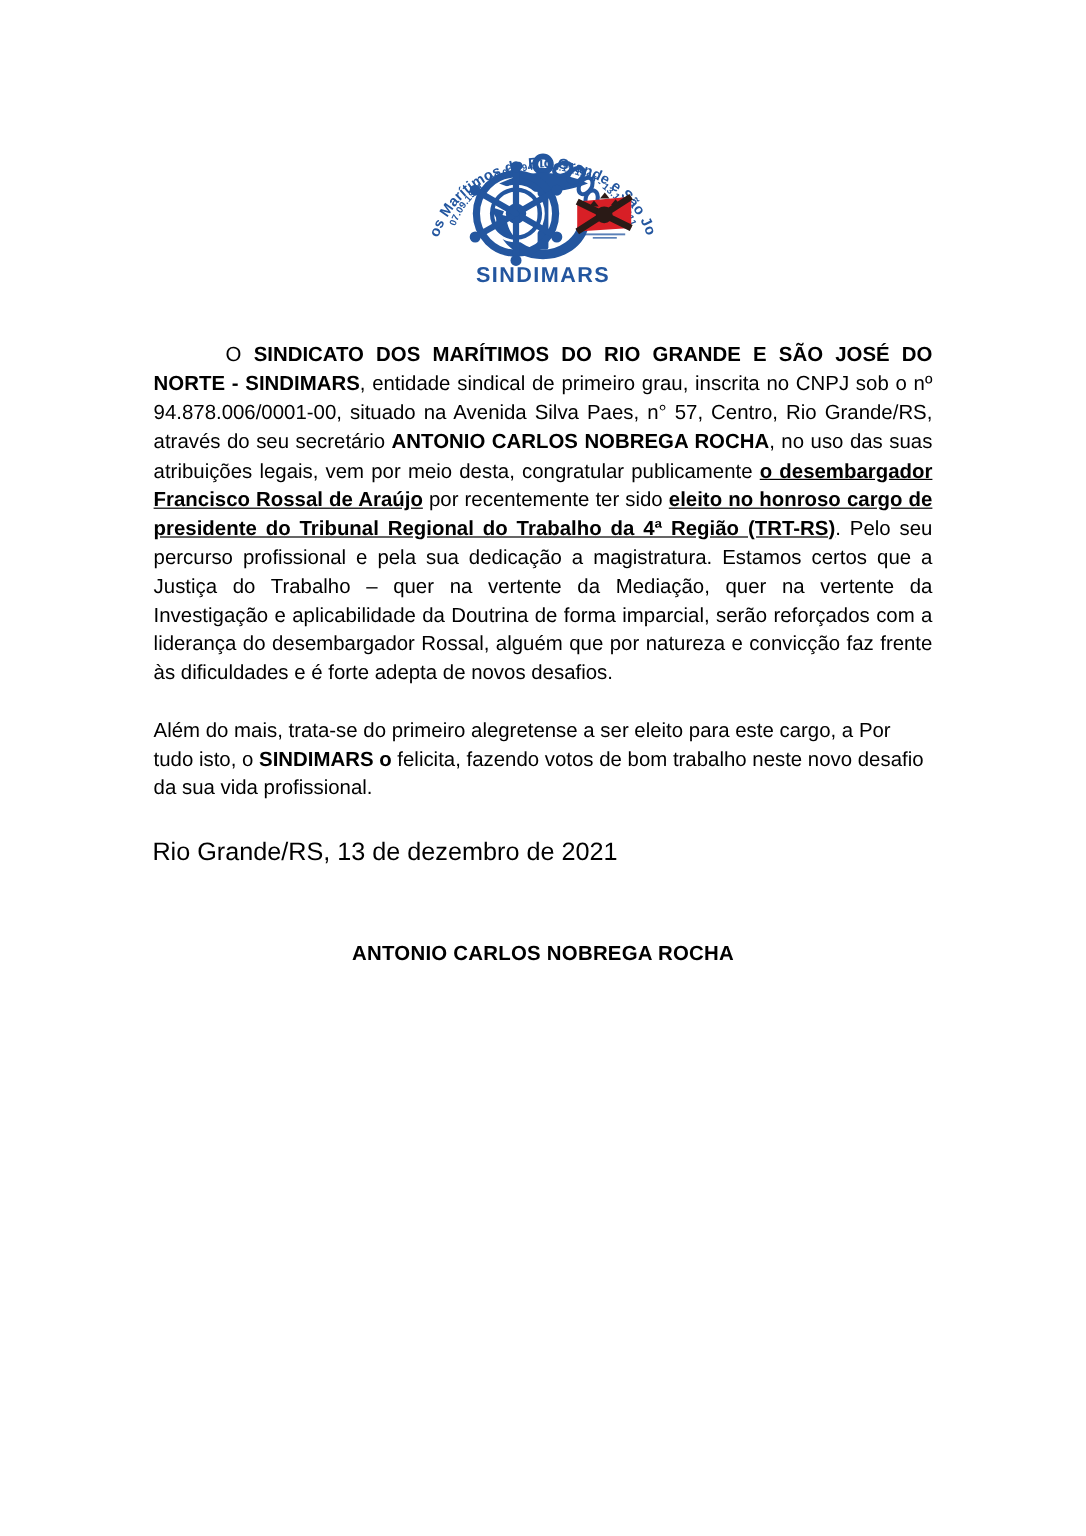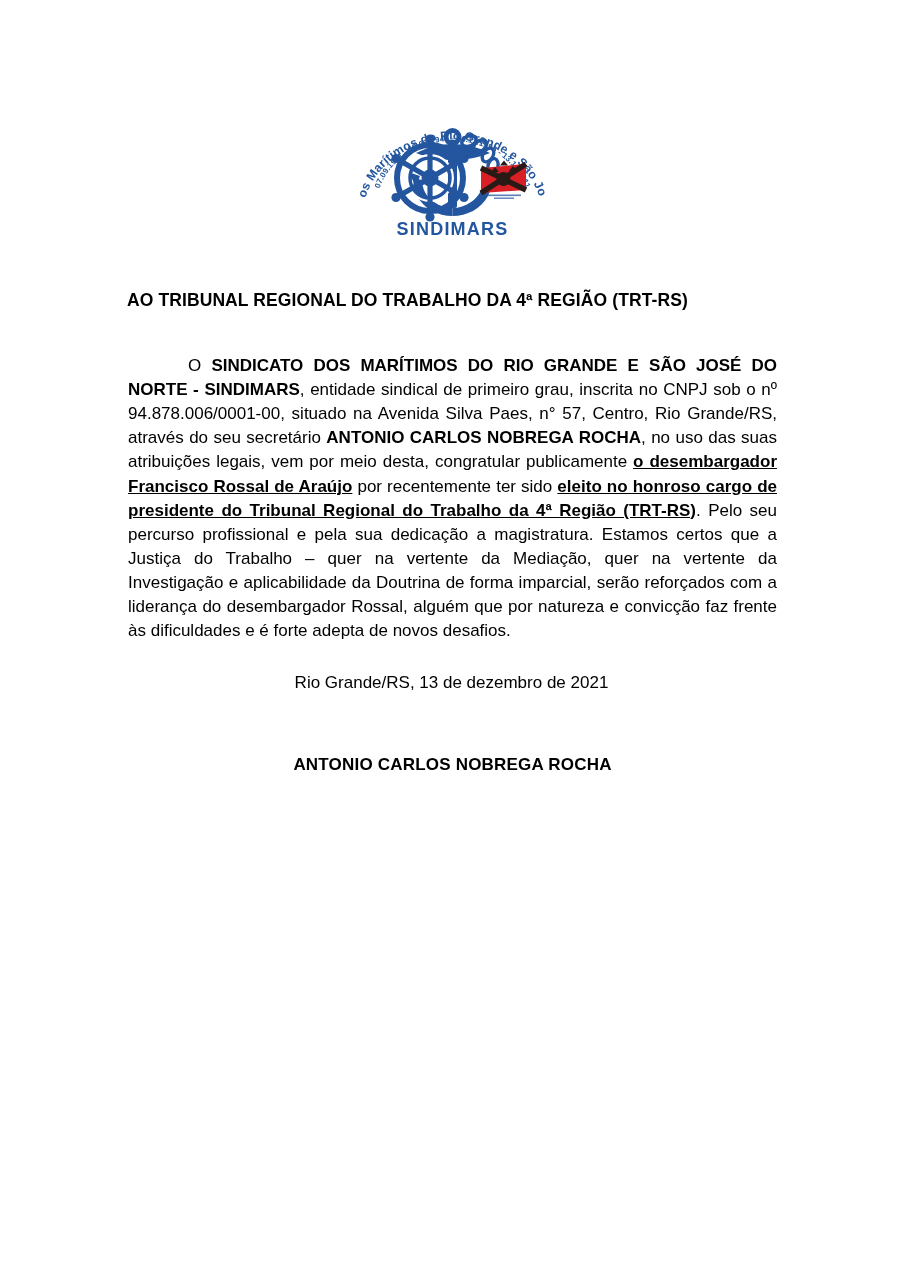--- a/index.html
+++ b/index.html
@@ -63,22 +63,22 @@
     margin-top: 23px;
   }
   .indent { display: inline-block; width: 60px; }
 
   b, strong { font-weight: bold; }
   .u { text-decoration: underline; font-weight: bold; }
 
   
   .date-line {
     margin-top: 30px;
-    font-size: 17px;
-    text-align: center;
+    font-size: 21px;
+    text-align: left;
     padding-right: 2px;
   }
 
   
   .signature {
     margin-top: 62px;
     font-size: 17px;
     font-weight: bold;
     text-align: center;
     letter-spacing: 0.2px;
@@ -164,25 +164,27 @@
           <path d="M 150,73.5 l 4,-5 l 4,5 z" fill="#2a1a16"></path>
           <rect x="137" y="102.5" width="34" height="1.6" fill="#23569f" opacity="0.75"></rect>
           <rect x="144" y="105.5" width="20" height="1.4" fill="#23569f" opacity="0.75"></rect>
         </g>
 
         <text x="102.5" y="143" text-anchor="middle" font-family="'Liberation Sans', sans-serif" font-size="18" font-weight="bold" fill="#23569f" letter-spacing="1.2">SINDIMARS</text>
       </svg>
     </div>
   </div>
 
-  <div class="doc-heading">AO TRIBUNAL REGIONAL DO TRABALHO DA 4ª REGIÃO (TRT-RS)</div>
 
   <p class="para para-justified">
     <span class="indent"></span><span>O</span>
     <b>SINDICATO DOS MARÍTIMOS DO RIO GRANDE E SÃO JOSÉ DO NORTE - SINDIMARS</b><span>, entidade sindical de primeiro grau, inscrita no CNPJ sob o nº 94.878.006/0001-00, situado na Avenida Silva Paes, n° 57, Centro, Rio Grande/RS, através do seu secretário </span><b>ANTONIO CARLOS NOBREGA ROCHA</b><span>, no uso das suas atribuições legais, vem por meio desta, congratular publicamente </span><span class="u">o desembargador Francisco Rossal de Araújo</span><span> por recentemente ter sido </span><span class="u">eleito no honroso cargo de presidente do Tribunal Regional do Trabalho da 4ª Região (TRT-RS)</span><span>. Pelo seu percurso profissional e pela sua dedicação a magistratura. Estamos certos que a Justiça do Trabalho – quer na vertente da Mediação, quer na vertente da Investigação e aplicabilidade da Doutrina de forma imparcial, serão reforçados com a liderança do desembargador Rossal, alguém que por natureza e convicção faz frente às dificuldades e é forte adepta de novos desafios.</span>
   </p>
 
+  <p class="para para-left">
+    <span>Além do mais, trata-se do primeiro alegretense a ser eleito para este cargo, a Por tudo isto, o </span><b>SINDIMARS o</b><span> felicita, fazendo votos de bom trabalho neste novo desafio da sua vida profissional.</span>
+  </p>
 
   <div class="date-line">Rio Grande/RS, 13 de dezembro de 2021</div>
 
   <div class="signature">ANTONIO CARLOS NOBREGA ROCHA</div>
 
 </div>
 
 </body></html>

